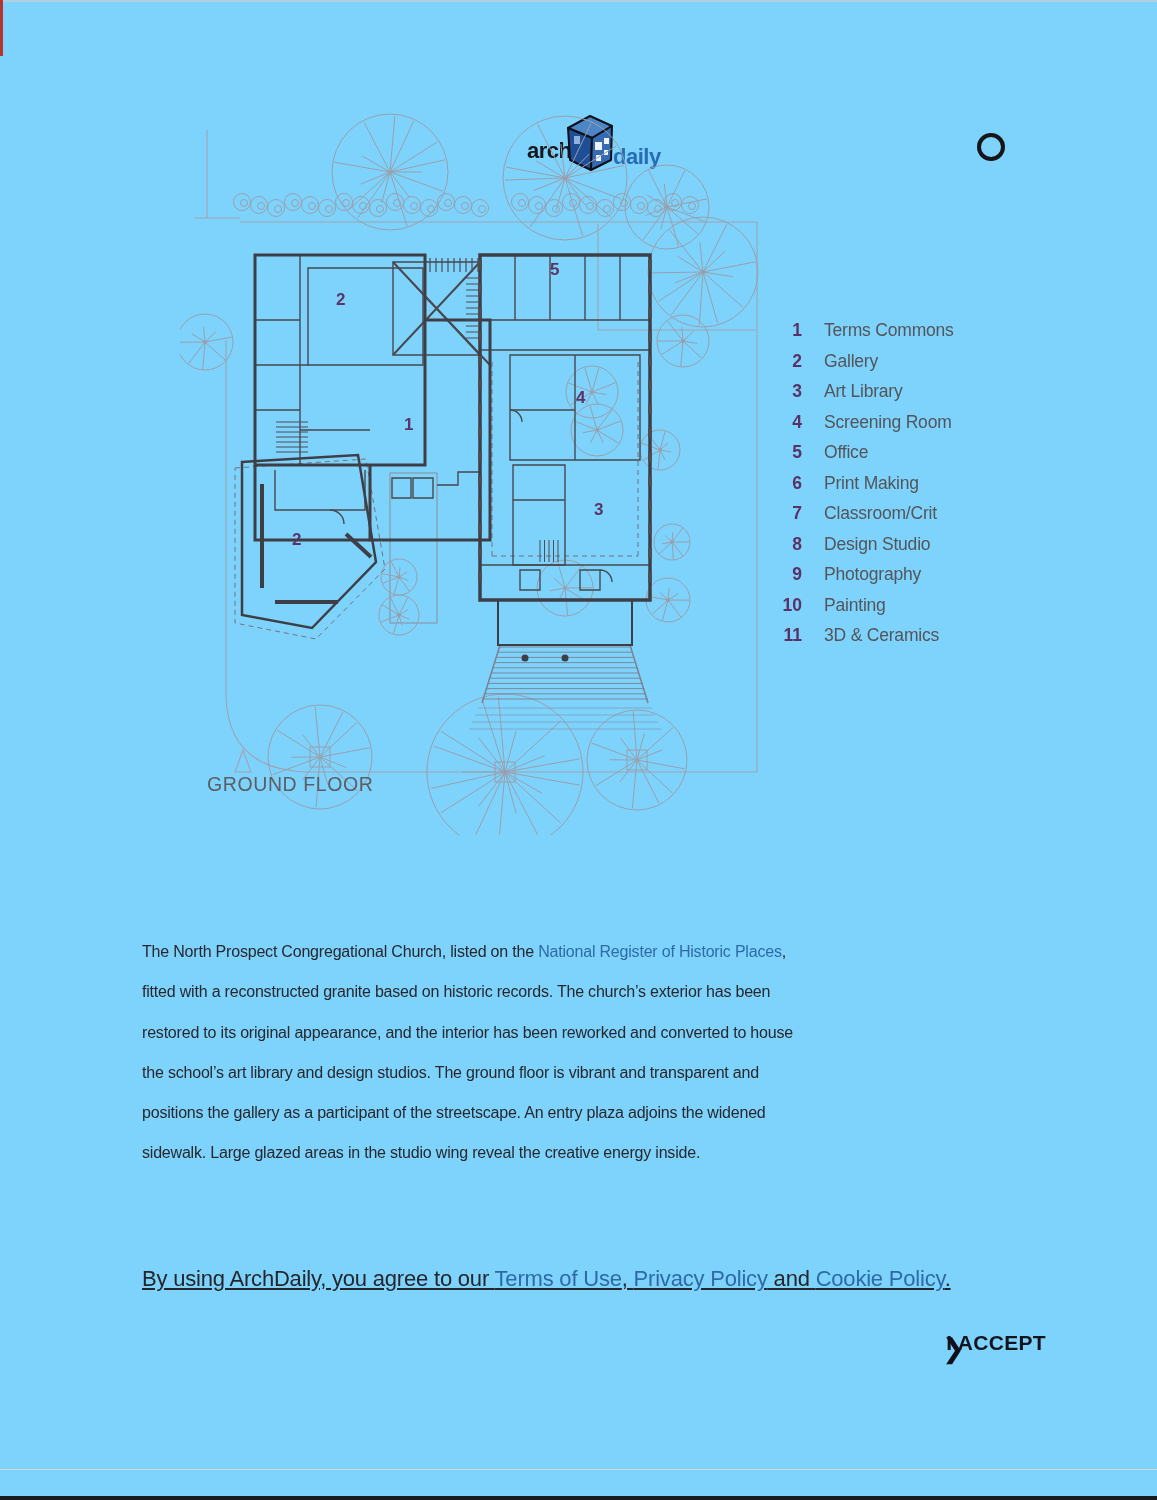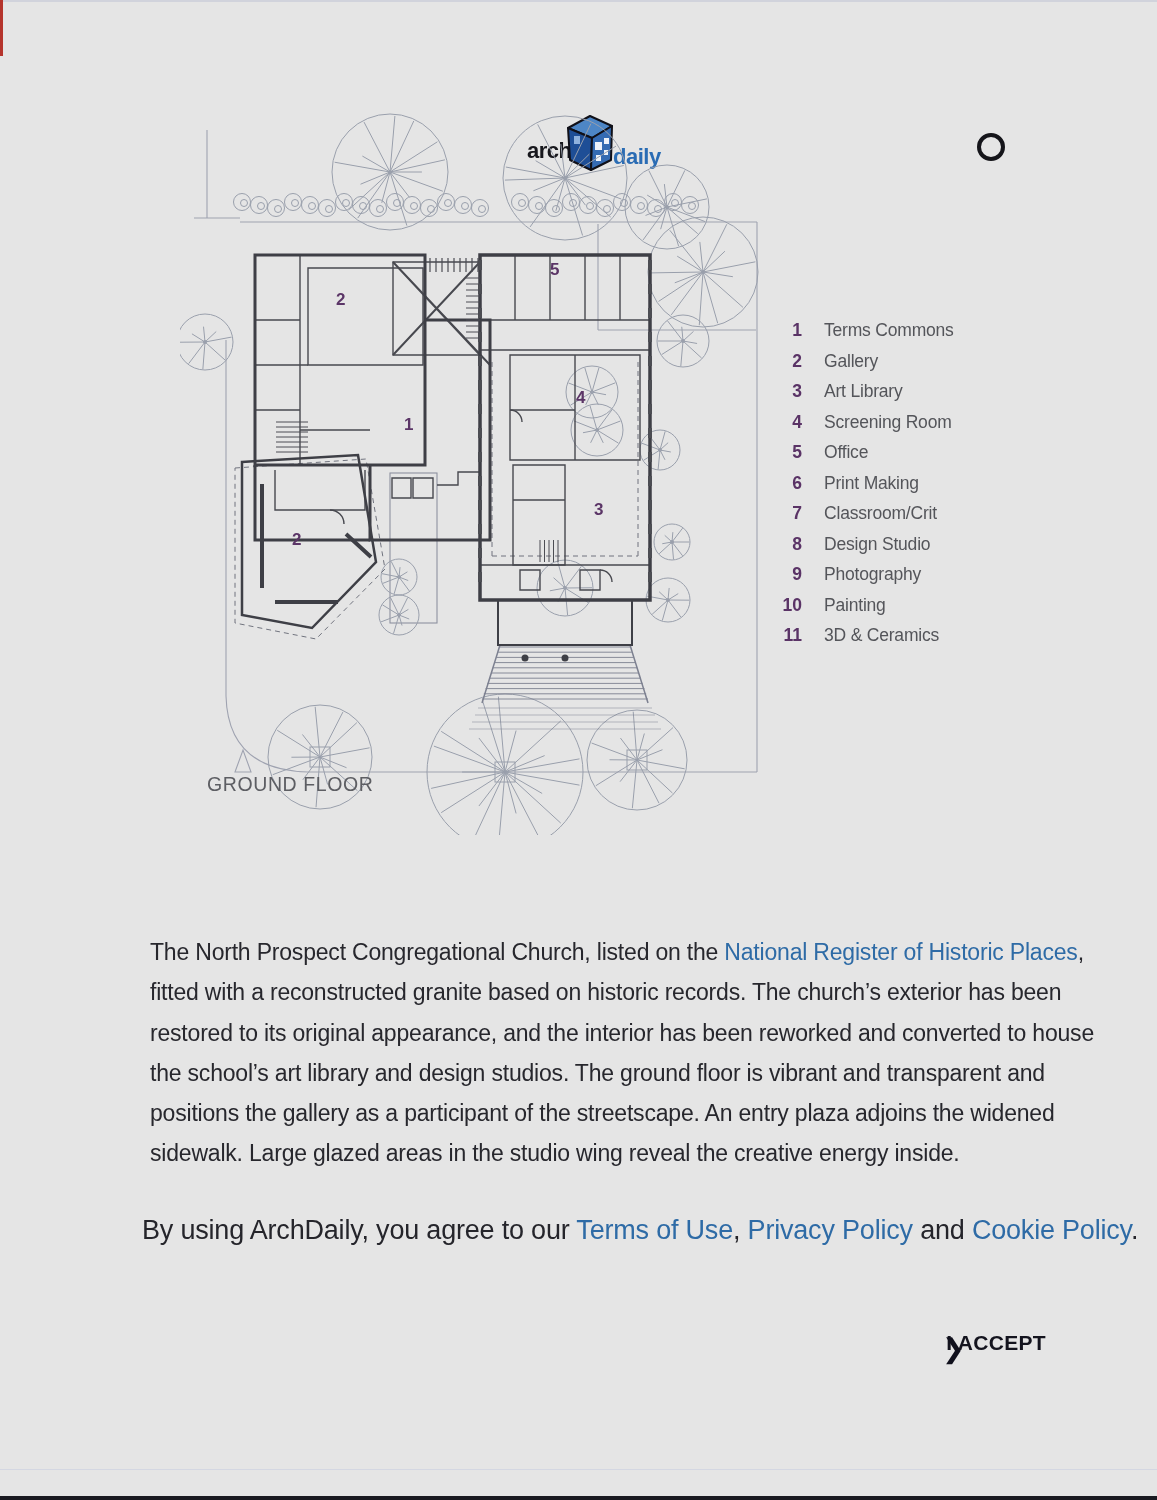--- a/index.html
+++ b/index.html
@@ -1,16 +1,16 @@
 <!DOCTYPE html>
 <html><head>
 <meta charset="utf-8">
 <style>
   html,body{margin:0;padding:0;}
-  .page{position:relative;width:1157px;height:1500px;background:#e5e5e5;overflow:hidden;
+  .page{position:relative;width:1157px;height:1500px;background:#7dd3fc;overflow:hidden;
         font-family:"Liberation Sans",sans-serif;color:#27272d;}
   
   .top-hairline{position:absolute;left:0;top:0;width:100%;height:2px;background:#c9ccd8;opacity:.7;}
   .edge-red{position:absolute;left:0;top:0;width:3px;height:56px;background:#b5342c;}
   .fold-line{position:absolute;left:0;top:1469px;width:100%;height:1px;background:#d4d7e2;}
   .bottom-bar{position:absolute;left:0;bottom:0;width:100%;height:4px;background:#1a1a21;}
 
   
   .logo{position:absolute;left:527px;top:112px;width:150px;height:70px;}
   .logo .arch{position:absolute;left:0;top:26px;font-size:22px;font-weight:600;color:#17171c;letter-spacing:-.5px;}
@@ -25,26 +25,26 @@
   .room-num{position:absolute;font-size:17px;font-weight:700;color:#5a3366;letter-spacing:0;}
   .plan-caption{position:absolute;left:207px;top:773px;font-size:19.5px;color:#5d5e63;letter-spacing:.6px;font-weight:500;}
 
   
   .legend{position:absolute;left:770px;top:320px;}
   .legend-row{display:flex;align-items:baseline;height:30.5px;}
   .legend-num{width:32px;text-align:right;font-size:17.5px;font-weight:700;color:#5a3366;flex:none;}
   .legend-label{margin-left:22px;font-size:17.5px;color:#54555a;letter-spacing:-.2px;}
 
   
-  .article{position:absolute;left:142px;top:932px;width:900px;font-size:23px;letter-spacing:-.2px;color:#27272d;margin-left:8px;}
+  .article{position:absolute;left:142px;top:932px;width:900px;font-size:16px;letter-spacing:-.2px;color:#27272d;}
   .par-line{height:40.3px;line-height:40.3px;white-space:nowrap;}
   .lnk{color:#2e6ba6;text-decoration:none;cursor:pointer;}
 
   
-  .cookie-line{position:absolute;left:142px;top:1215px;font-size:27px;letter-spacing:-.2px;color:#25252b;white-space:nowrap;}
+  .cookie-line{position:absolute;left:142px;top:1266px;font-size:22px;letter-spacing:-.2px;color:#25252b;white-space:nowrap;text-decoration:underline;}
   .accept-btn{position:absolute;left:156px;top:1330px;width:896px;text-align:right;font-size:21px;
               font-weight:700;letter-spacing:.3px;color:#14141e;background:none;border:none;cursor:pointer;
               font-family:"Liberation Sans",sans-serif;}
   .chevron{position:absolute;left:936px;top:1334px;font-size:27px;color:#10101c;cursor:pointer;line-height:1;background:none;border:none;font-family:"DejaVu Sans",sans-serif;}
 </style>
 </head>
 <body>
 
 <div class="page">
 

